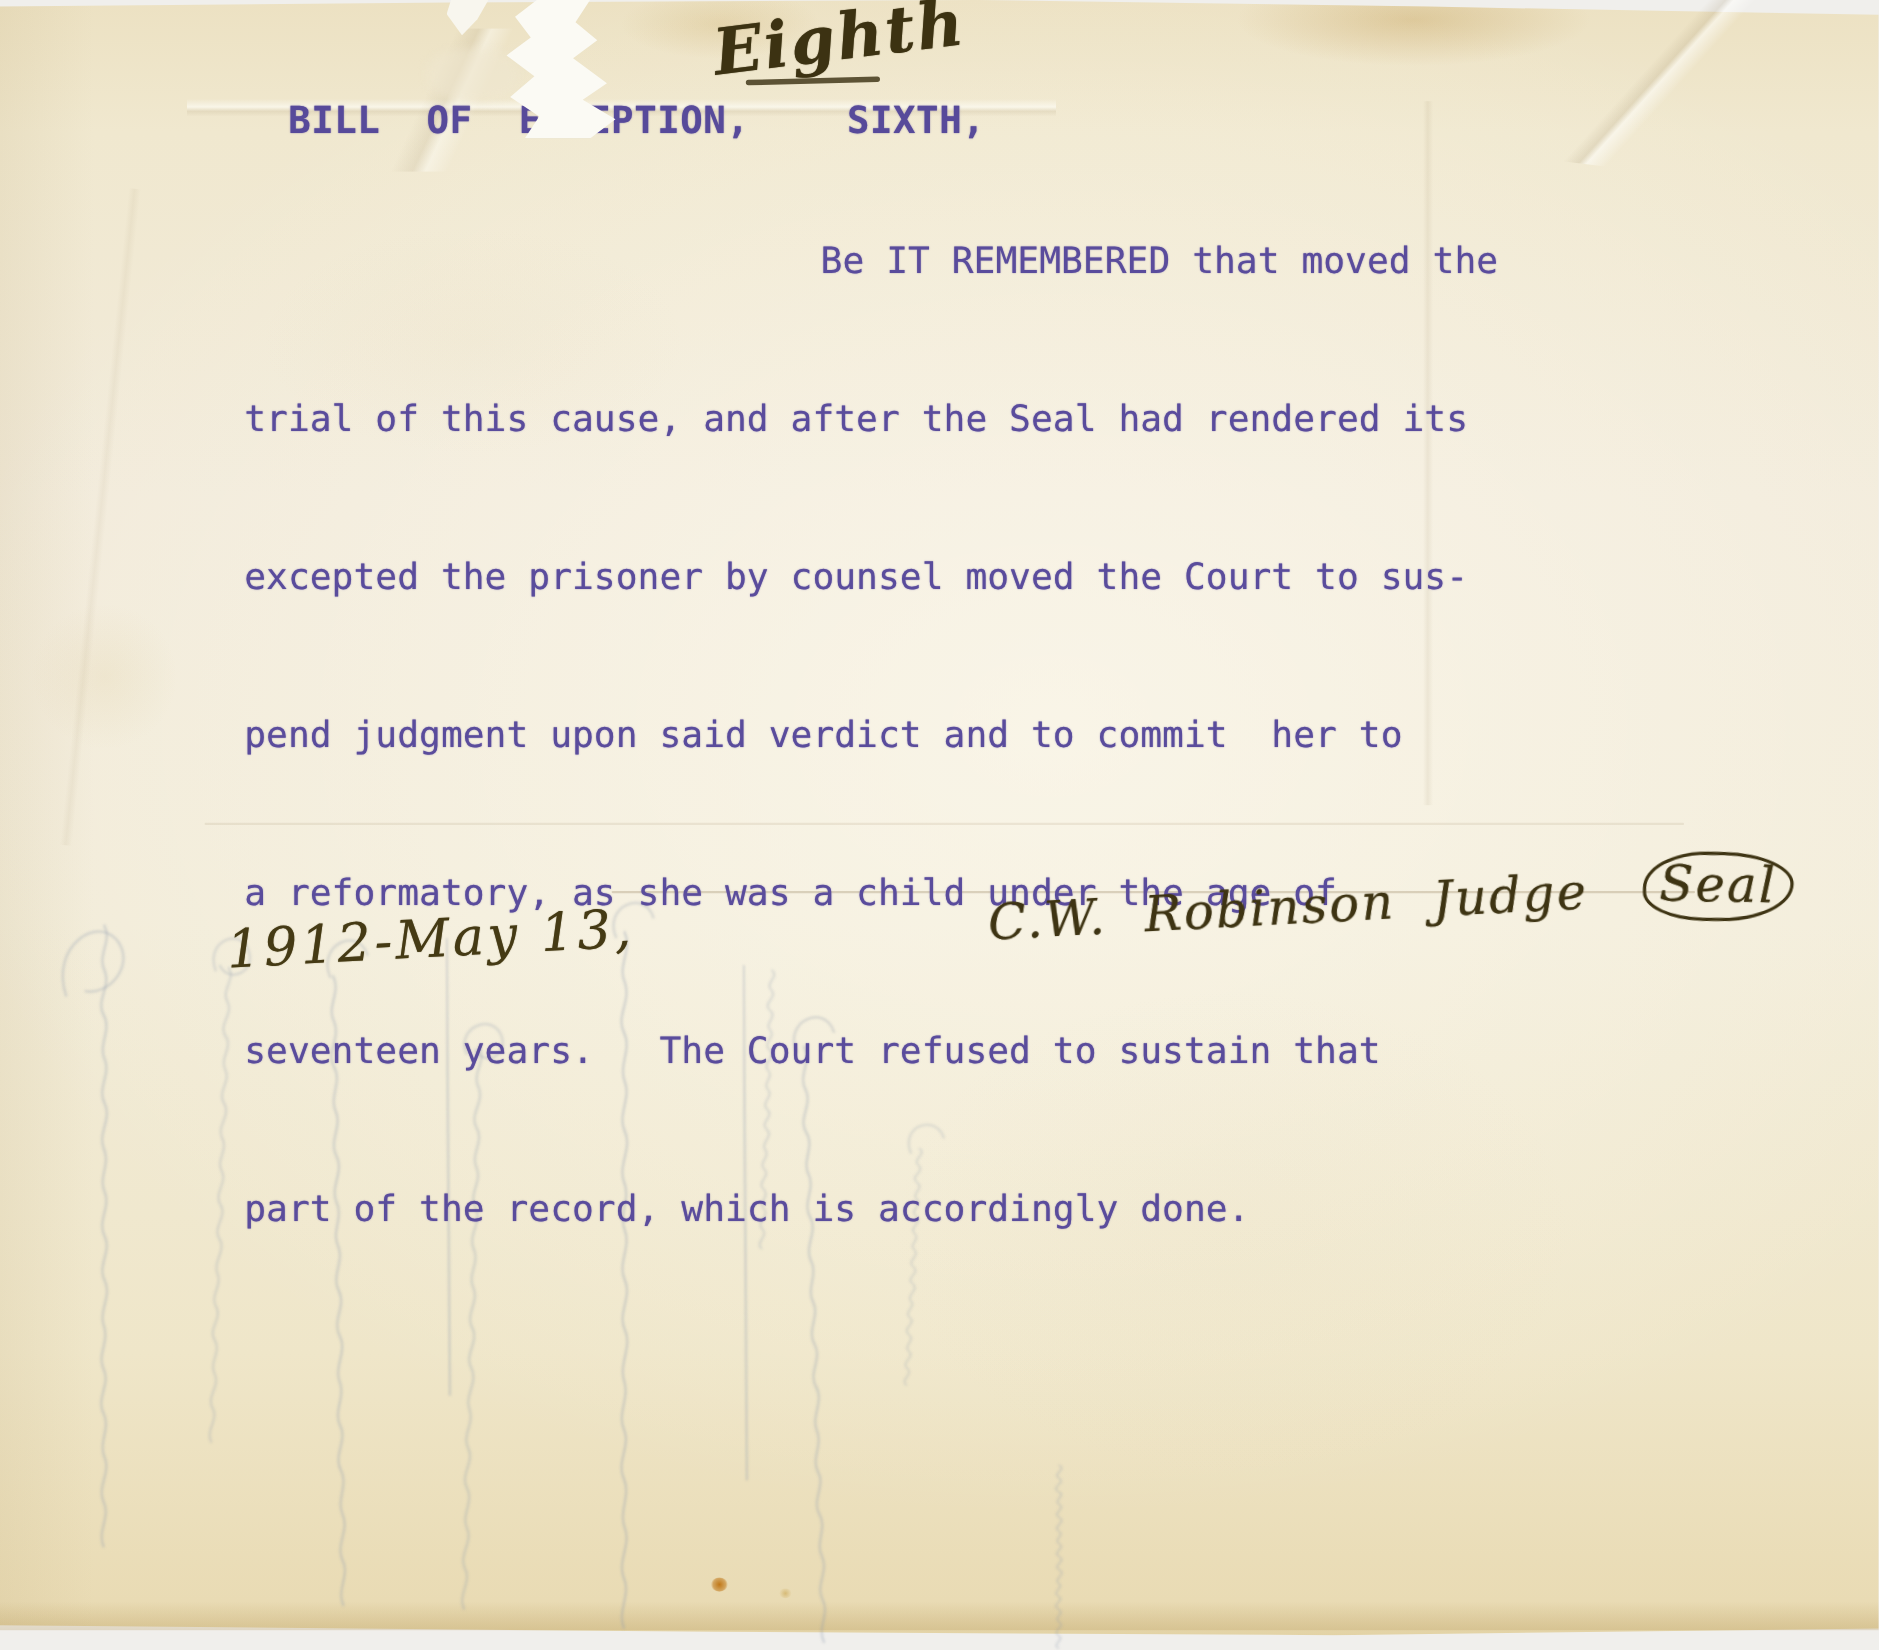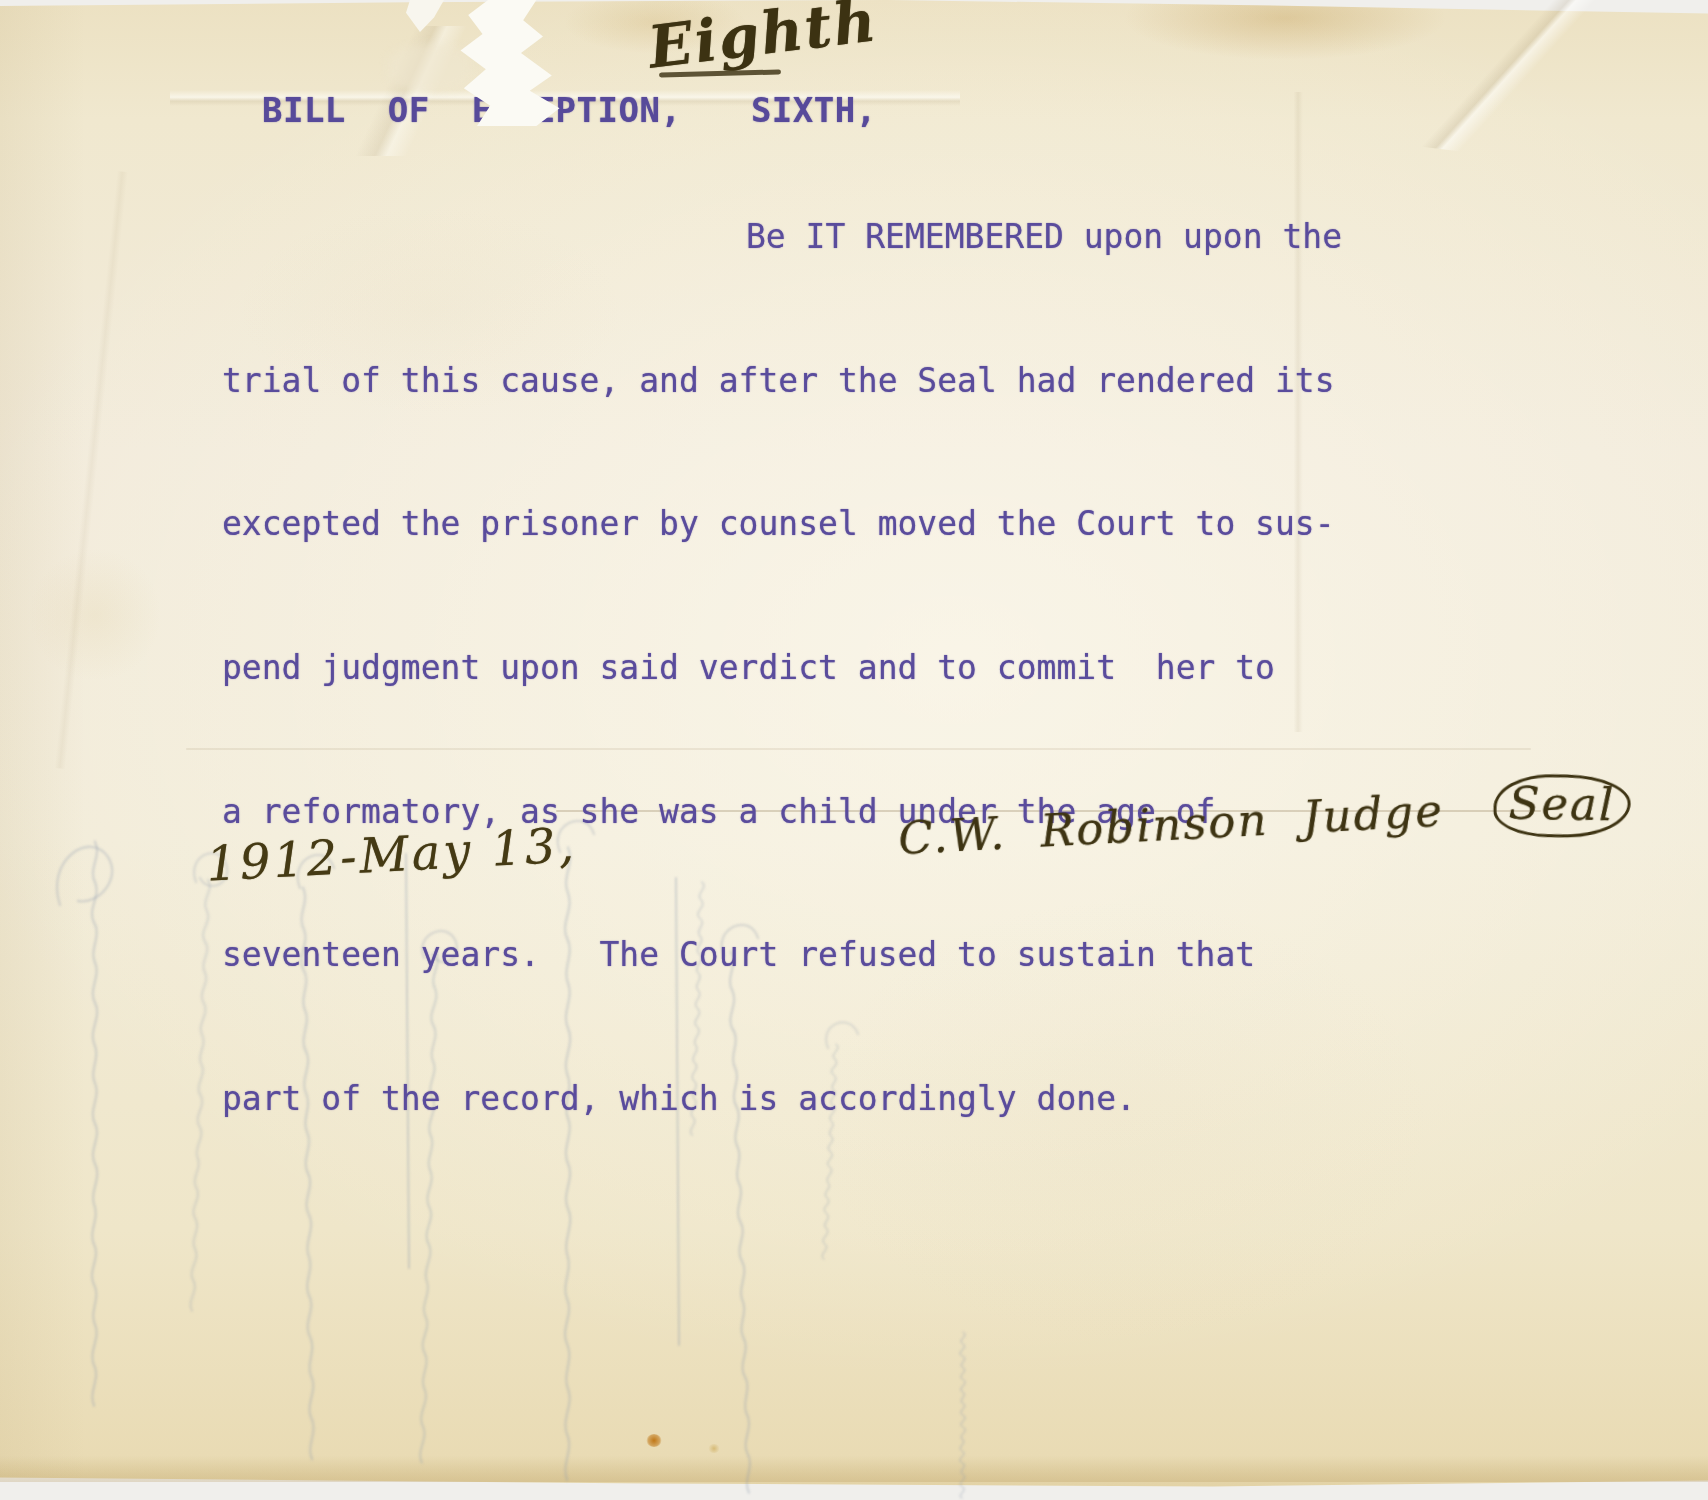--- a/index.html
+++ b/index.html
@@ -45,21 +45,21 @@
   
   .impress-line{position:absolute;height:2px;background:rgba(150,128,94,.30);border-radius:1px;}
   .impress-line.l1{left:556px;top:810px;width:985px;}
   .impress-line.l2{left:186px;top:748px;width:1345px;opacity:.45;}
   
   .title-line{
     position:absolute;left:220px;top:50px;white-space:pre;
     font-size:34px;font-weight:bold;color:#574a9a;letter-spacing:.5px;
     text-shadow:0 0 1.4px rgba(87,74,154,.8);z-index:4;
   }
-  .struck-wrap{position:absolute;left:447px;top:0;text-align:center;}
+  .struck-wrap{position:absolute;left:466px;top:0;text-align:center;}
   .strike-bar{position:absolute;left:-8px;top:21px;width:122px;height:5px;
     background:#43381a;opacity:.85;transform:rotate(-1.5deg);border-radius:3px;z-index:7;}
   .fade-smudge{position:absolute;left:388px;top:44px;width:84px;height:48px;z-index:5;
     background:rgba(239,230,206,.6);border-radius:45%;filter:blur(4px);}
   .typed-body{
     position:absolute;left:222px;top:126px;white-space:pre;z-index:4;
     font-size:33px;color:#5a4c9c;text-shadow:0 0 1.3px rgba(90,76,156,.72);
   }
   .typed-line{height:65.7px;line-height:65.7px;}
   .typed-line.indent{padding-left:524px;}
@@ -137,21 +137,21 @@
     <span>SIXTH,</span>
     <span class="strike-bar"></span>
   </span>
 </div>
 <div class="fade-smudge"></div>
 <div class="tear-main"></div>
 <div class="tear-chip"></div>
 <div class="hand correction">Eighth</div>
 
 <div class="typed-body">
-  <div class="typed-line indent">Be IT REMEMBERED upon upon the</div>
+  <div class="typed-line indent">Be IT REMEMBERED that moved the</div>
   <div class="typed-line">trial of this cause, and after the Seal had rendered its</div>
   <div class="typed-line">excepted the prisoner by counsel moved the Court to sus-</div>
   <div class="typed-line">pend judgment upon said verdict and to commit  her to</div>
   <div class="typed-line">a reformatory, as she was a child under the age of</div>
   <div class="typed-line">seventeen years.   The Court refused to sustain that</div>
   <div class="typed-line">part of the record, which is accordingly done.</div>
 </div>
 
 <div class="hand date-note">1912-May 13,</div>
 

